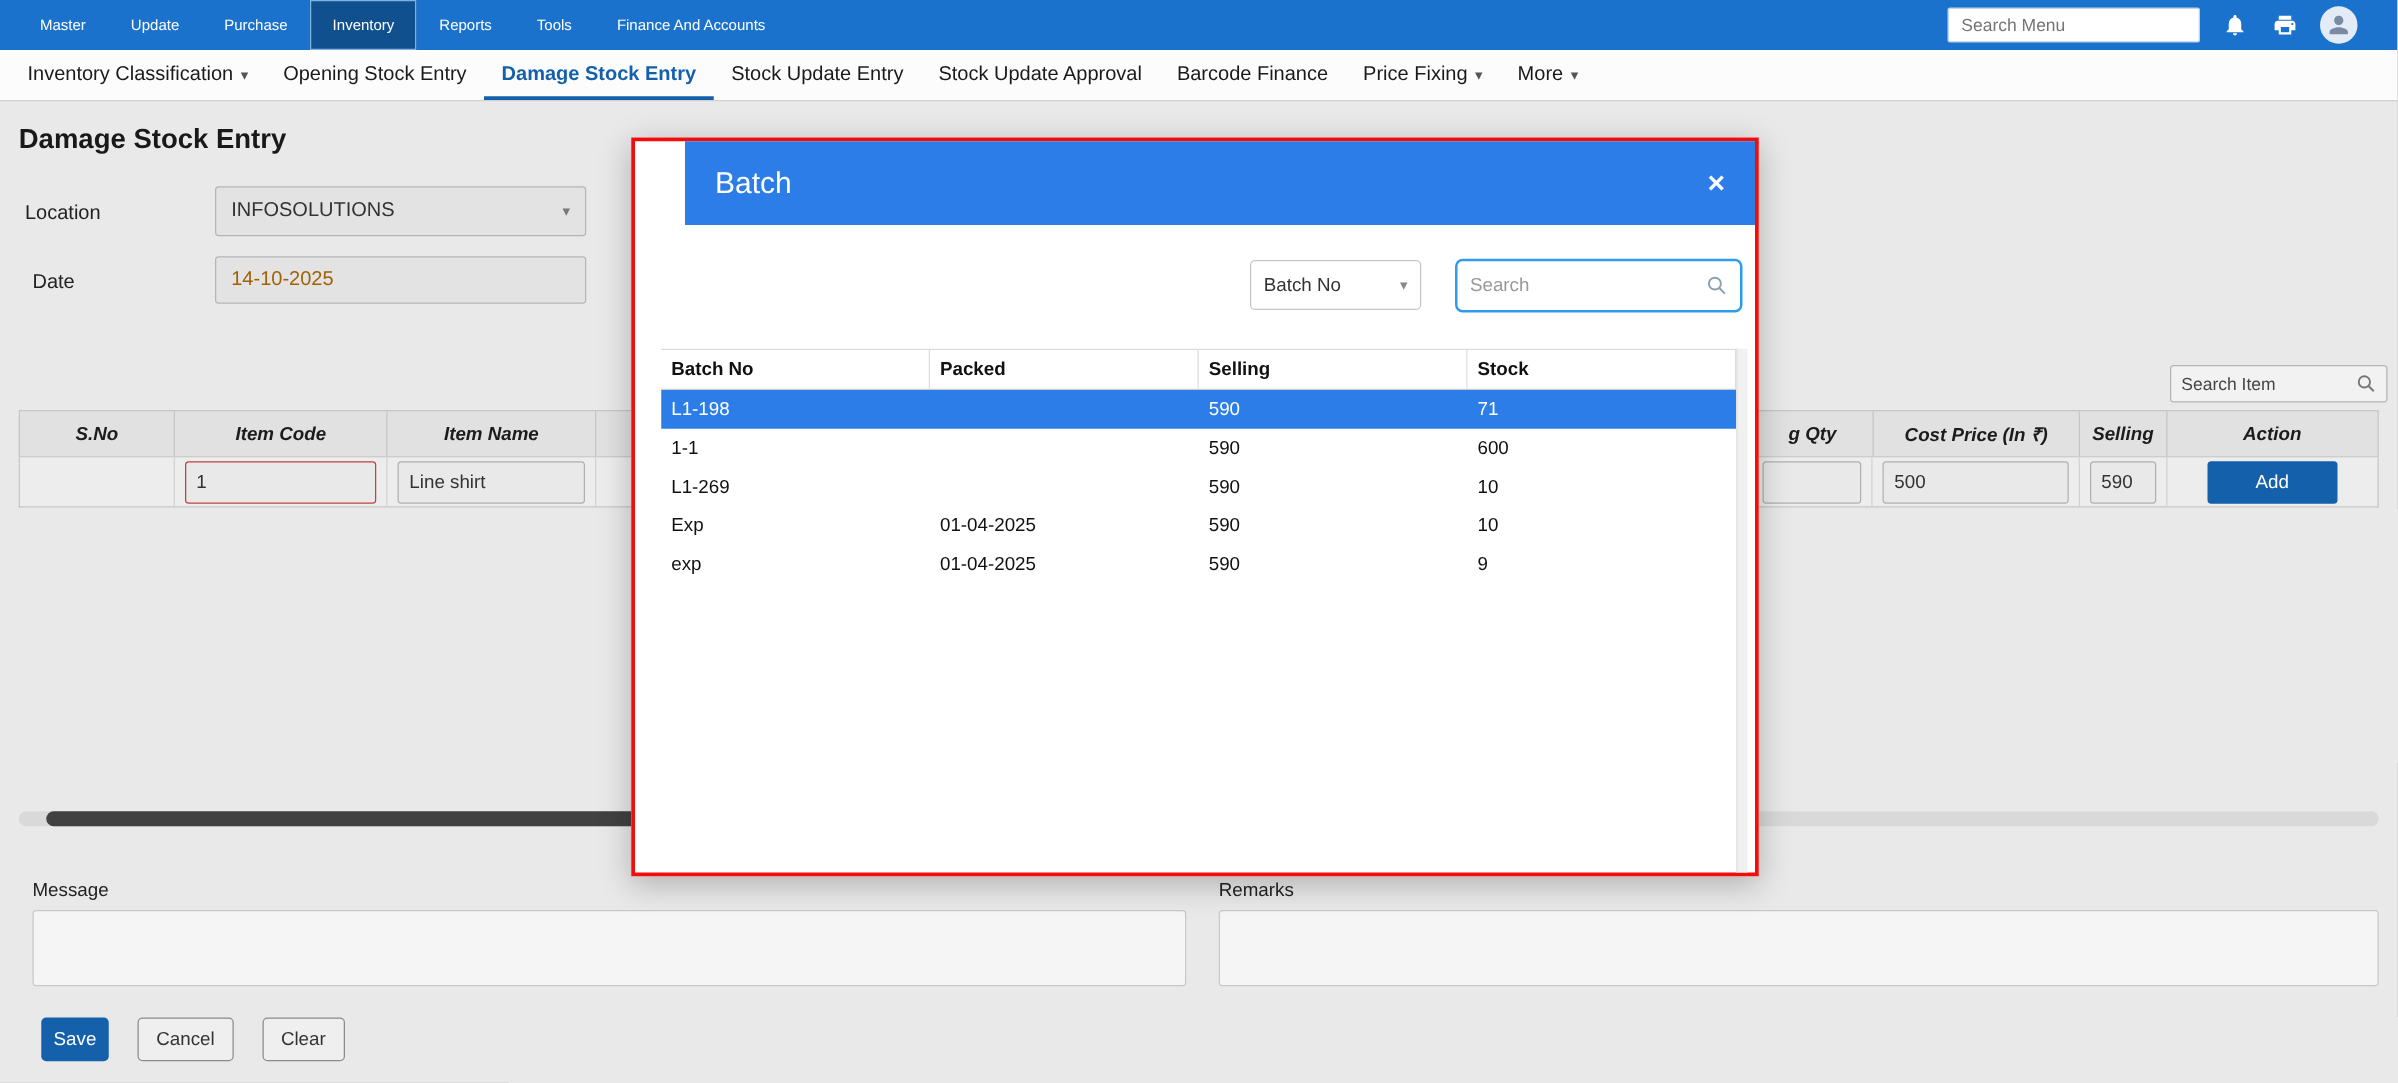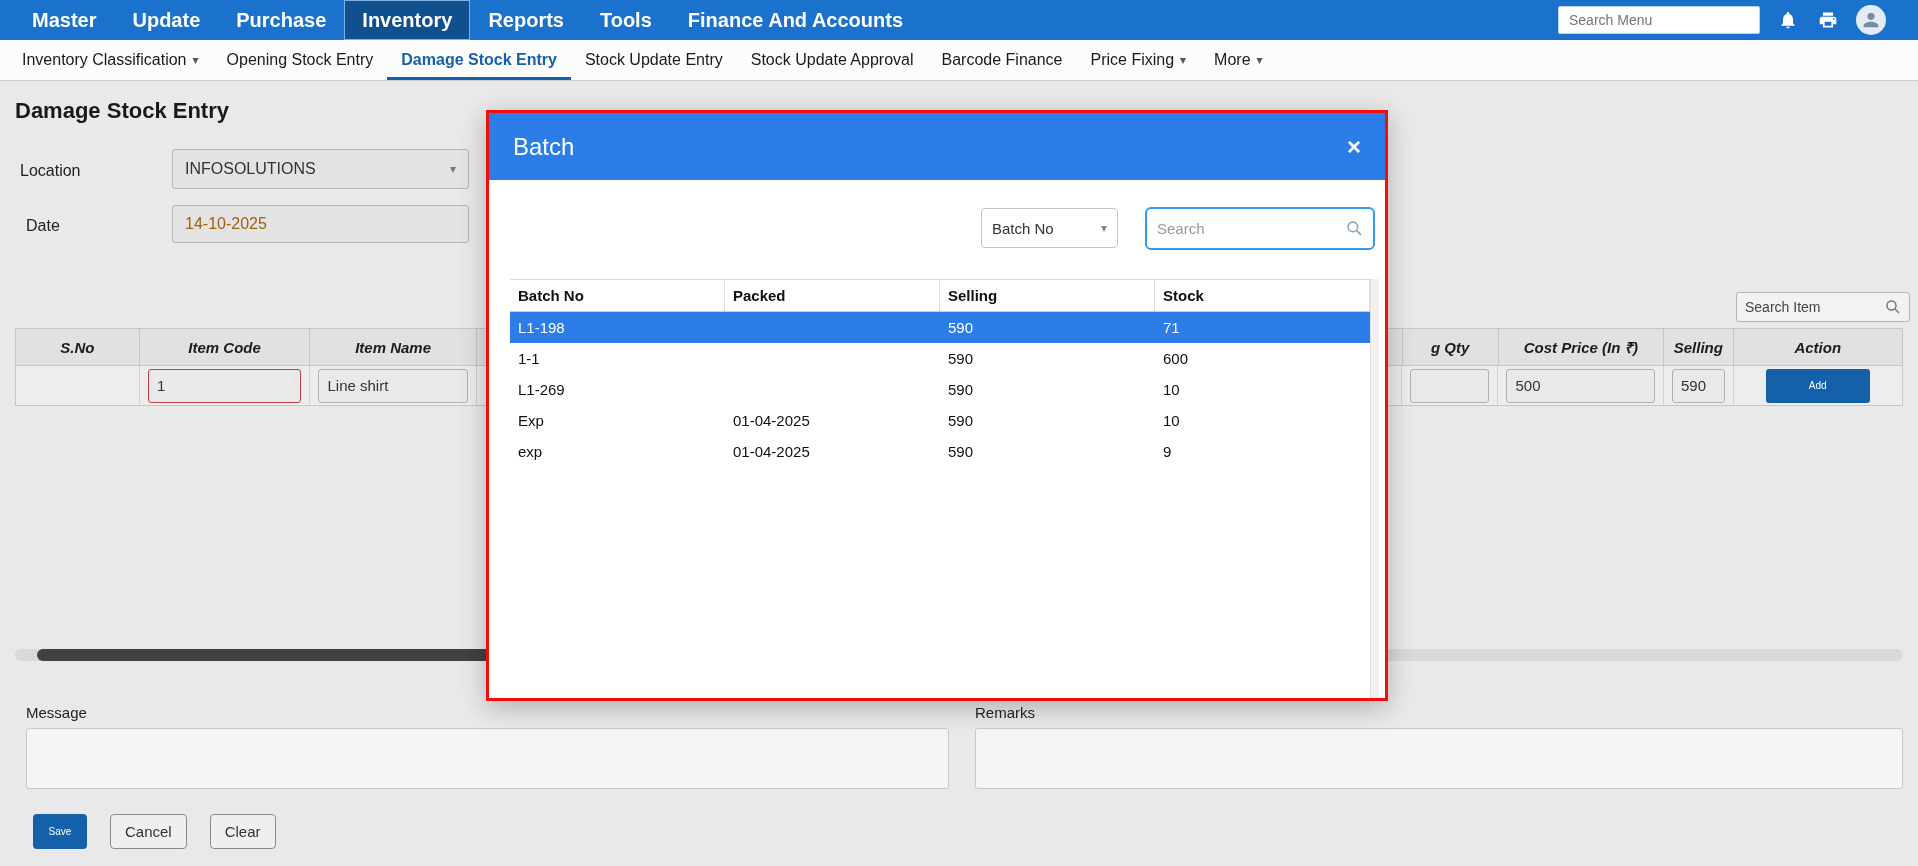--- a/index.html
+++ b/index.html
@@ -3,22 +3,22 @@
 <meta charset="utf-8">
 <style>
   * { margin:0; padding:0; box-sizing:border-box; }
   html,body { font-family:"Liberation Sans", sans-serif; background:#cfcfcf; }
   .stage { position:relative; width:1918px; height:866px; overflow:hidden; background:#e9e9e9; }
 
   
   .topnav { position:absolute; top:0; left:0; right:0; height:40px;
             background:var(--topbar,#1b72cc); display:flex; align-items:stretch; color:#fff; z-index:3; }
   .topnav-items { display:flex; margin-left:14px; }
-  .topnav-item { padding:0 18px; display:flex; align-items:center; font-weight:bold;
-                 font-size:20px; cursor:pointer; white-space:nowrap; }
+  .topnav-item { padding:0 18px; display:flex; align-items:center; font-weight:normal;
+                 font-size:12px; cursor:pointer; white-space:nowrap; }
   .topnav-item.active { background:var(--topbar-active,#11508f); outline:1px solid #7fb0e4; outline-offset:-1px; }
   .topnav-right { margin-left:auto; display:flex; align-items:center; gap:16px; padding-right:32px; }
   .menu-search { width:202px; height:28px; border:1px solid #bcd2ea; border-radius:2px;
                  padding:0 10px; font-size:14px; color:#333; outline:none; }
   .icon-btn { width:24px; height:24px; display:flex; align-items:center; justify-content:center; cursor:pointer; }
   .avatar { width:30px; height:30px; border-radius:50%; background:#e3ecf6; display:flex;
             align-items:center; justify-content:center; cursor:pointer; }
 
   
   .subnav { position:absolute; top:40px; left:0; right:0; height:41px; background:#fcfcfc;
@@ -54,21 +54,21 @@
   .hcell:last-child { border-right:none; }
   .itable-row { display:flex; height:40px; background:#ededed; border:1px solid #c6c6c6; border-top:none; }
   .rcell { display:flex; align-items:center; padding:3px 8px; border-right:1px solid #d2d2d2; overflow:hidden; }
   .rcell:last-child { border-right:none; }
   .c-sno{width:125px;} .c-code{width:172px;} .c-name{width:168px;} .c-fill{width:934px;}
   .c-qty{width:97px;} .c-cost{width:167px;} .c-sell{width:70px;} .c-action{width:170px; justify-content:center;}
   .cell-input { width:100%; height:34px; background:#e9e9e9; border:1px solid #b0b0b0; border-radius:3px;
                 padding:0 8px; font-size:15px; color:#333; outline:none; }
   .input-error { border:1px solid var(--error,#c24040); }
   .btn-primary { background:var(--accent,#1460ab); color:#fff; border:none; border-radius:3px;
-                 font-size:10px; cursor:pointer; font-family:inherit; }
+                 font-size:15px; cursor:pointer; font-family:inherit; }
   .add-btn { width:104px; height:34px; }
 
   
   .hscroll { position:absolute; left:15px; top:649px; width:1888px; height:12px; background:#d9d9d9; border-radius:6px; }
   .hscroll-thumb { position:absolute; left:22px; top:0; width:648px; height:12px; background:#414141; border-radius:6px; cursor:grab; }
 
   
   .lbl-message { left:26px; top:704px; font-size:15px; }
   .lbl-remarks { left:975px; top:704px; font-size:15px; }
   .note-area { position:absolute; top:728px; height:61px; background:#f5f5f5; border:1px solid #c9c9c9;
@@ -76,22 +76,22 @@
   .ta-message { left:26px; width:923px; }
   .ta-remarks { left:975px; width:928px; }
 
   
   .footer-btns { position:absolute; left:33px; top:814px; display:flex; gap:23px; }
   .btn-save { width:54px; height:35px; border-radius:4px; }
   .btn-plain { height:35px; padding:0 14px; background:#efefef; border:1px solid #8a8a8a; border-radius:4px;
                font-size:15px; color:#333; cursor:pointer; font-family:inherit; }
 
   
-  .modal { position:absolute; left:486px; top:110px; width:902px; height:591px; background:#fff;
-           border:3px solid var(--annotation,#f20d0d); box-shadow:0 6px 24px rgba(0,0,0,.25); z-index:10; }
+  .modal { position:absolute; left:505px; top:110px; width:902px; height:591px; background:#fff;
+           border:3px solid var(--annotation,#f20d0d); box-shadow:0 6px 24px rgba(0,0,0,.25); z-index:10;padding-left:40px; }
   .modal-header { height:67px; background:var(--modal-header,#2c7de8); display:flex; align-items:center; padding:0 24px; }
   .modal-title { color:#fff; font-size:24px; }
   .modal-close { margin-left:auto; color:#fff; font-size:24px; font-weight:bold; cursor:pointer; line-height:1; }
   .batch-select { position:absolute; left:492px; top:95px; width:137px; height:40px; background:#fff;
                   border:1px solid #c6c6c6; border-radius:4px; display:flex; align-items:center;
                   padding:0 10px; font-size:15px; color:#333; cursor:pointer; }
   .batch-select .caret { margin-left:auto; color:#888; }
   .modal-search { position:absolute; left:656px; top:94px; width:230px; height:43px; background:#fff;
                   border:2px solid #2e9bf0; border-radius:6px; display:flex; align-items:center; padding:0 10px; }
   .modal-search input { flex:1; min-width:0; border:none; font-size:15px; color:#333; outline:none; }

